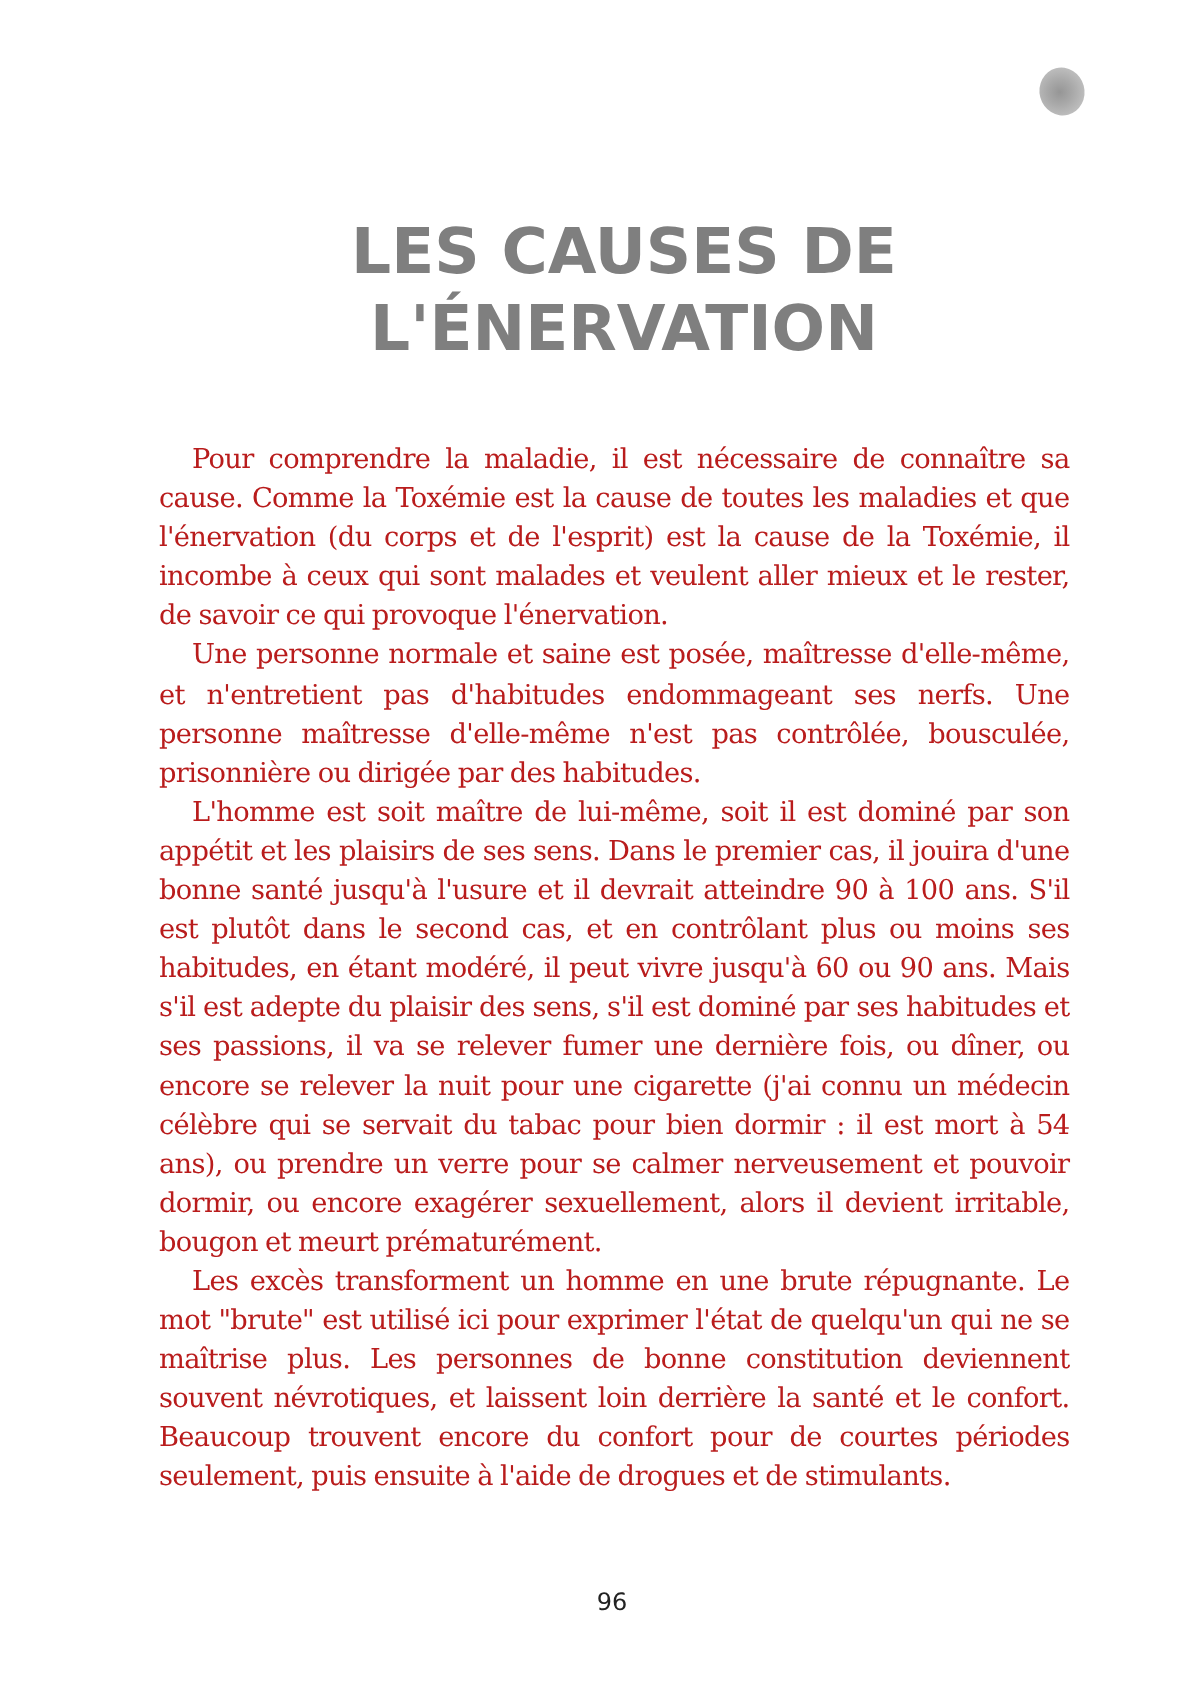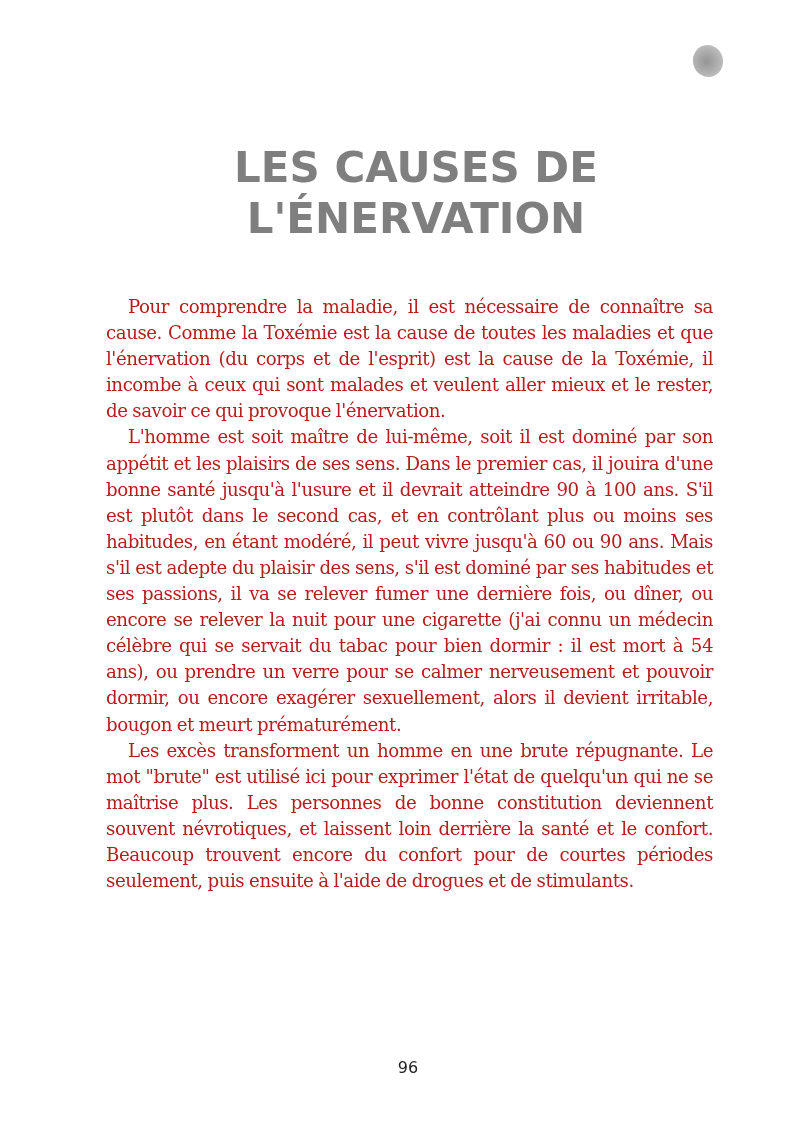--- a/index.html
+++ b/index.html
@@ -84,19 +84,20 @@
 
   <div class="corner-ornament"></div>
 
   <h1 class="chapter-title">
     <span>LES CAUSES DE</span>
     <span>L'ÉNERVATION</span>
   </h1>
 
   <div class="body-text">
     <p>Pour comprendre la maladie, il est nécessaire de connaître sa cause. Comme la Toxémie est la cause de toutes les maladies et que l'énervation (du corps et de l'esprit) est la cause de la Toxémie, il incombe à ceux qui sont malades et veulent aller mieux et le rester, de savoir ce qui provoque l'énervation.</p>
+    <p>Une personne normale et saine est posée, maîtresse d'elle-même, et n'entretient pas d'habitudes endommageant ses nerfs. Une personne maîtresse d'elle-même n'est pas contrôlée, bousculée, prisonnière ou dirigée par des habitudes.</p>
     <p>L'homme est soit maître de lui-même, soit il est dominé par son appétit et les plaisirs de ses sens. Dans le premier cas, il jouira d'une bonne santé jusqu'à l'usure et il devrait atteindre 90 à 100 ans. S'il est plutôt dans le second cas, et en contrôlant plus ou moins ses habitudes, en étant modéré, il peut vivre jusqu'à 60 ou 90 ans. Mais s'il est adepte du plaisir des sens, s'il est dominé par ses habitudes et ses passions, il va se relever fumer une dernière fois, ou dîner, ou encore se relever la nuit pour une cigarette (j'ai connu un médecin célèbre qui se servait du tabac pour bien dormir : il est mort à 54 ans), ou prendre un verre pour se calmer nerveusement et pouvoir dormir, ou encore exagérer sexuellement, alors il devient irritable, bougon et meurt prématurément.</p>
     <p>Les excès transforment un homme en une brute répugnante. Le mot "brute" est utilisé ici pour exprimer l'état de quelqu'un qui ne se maîtrise plus. Les personnes de bonne constitution deviennent souvent névrotiques, et laissent loin derrière la santé et le confort. Beaucoup trouvent encore du confort pour de courtes périodes seulement, puis ensuite à l'aide de drogues et de stimulants.</p>
   </div>
 
   <div class="page-number">96</div>
 
 </div>
 
 </body></html>

